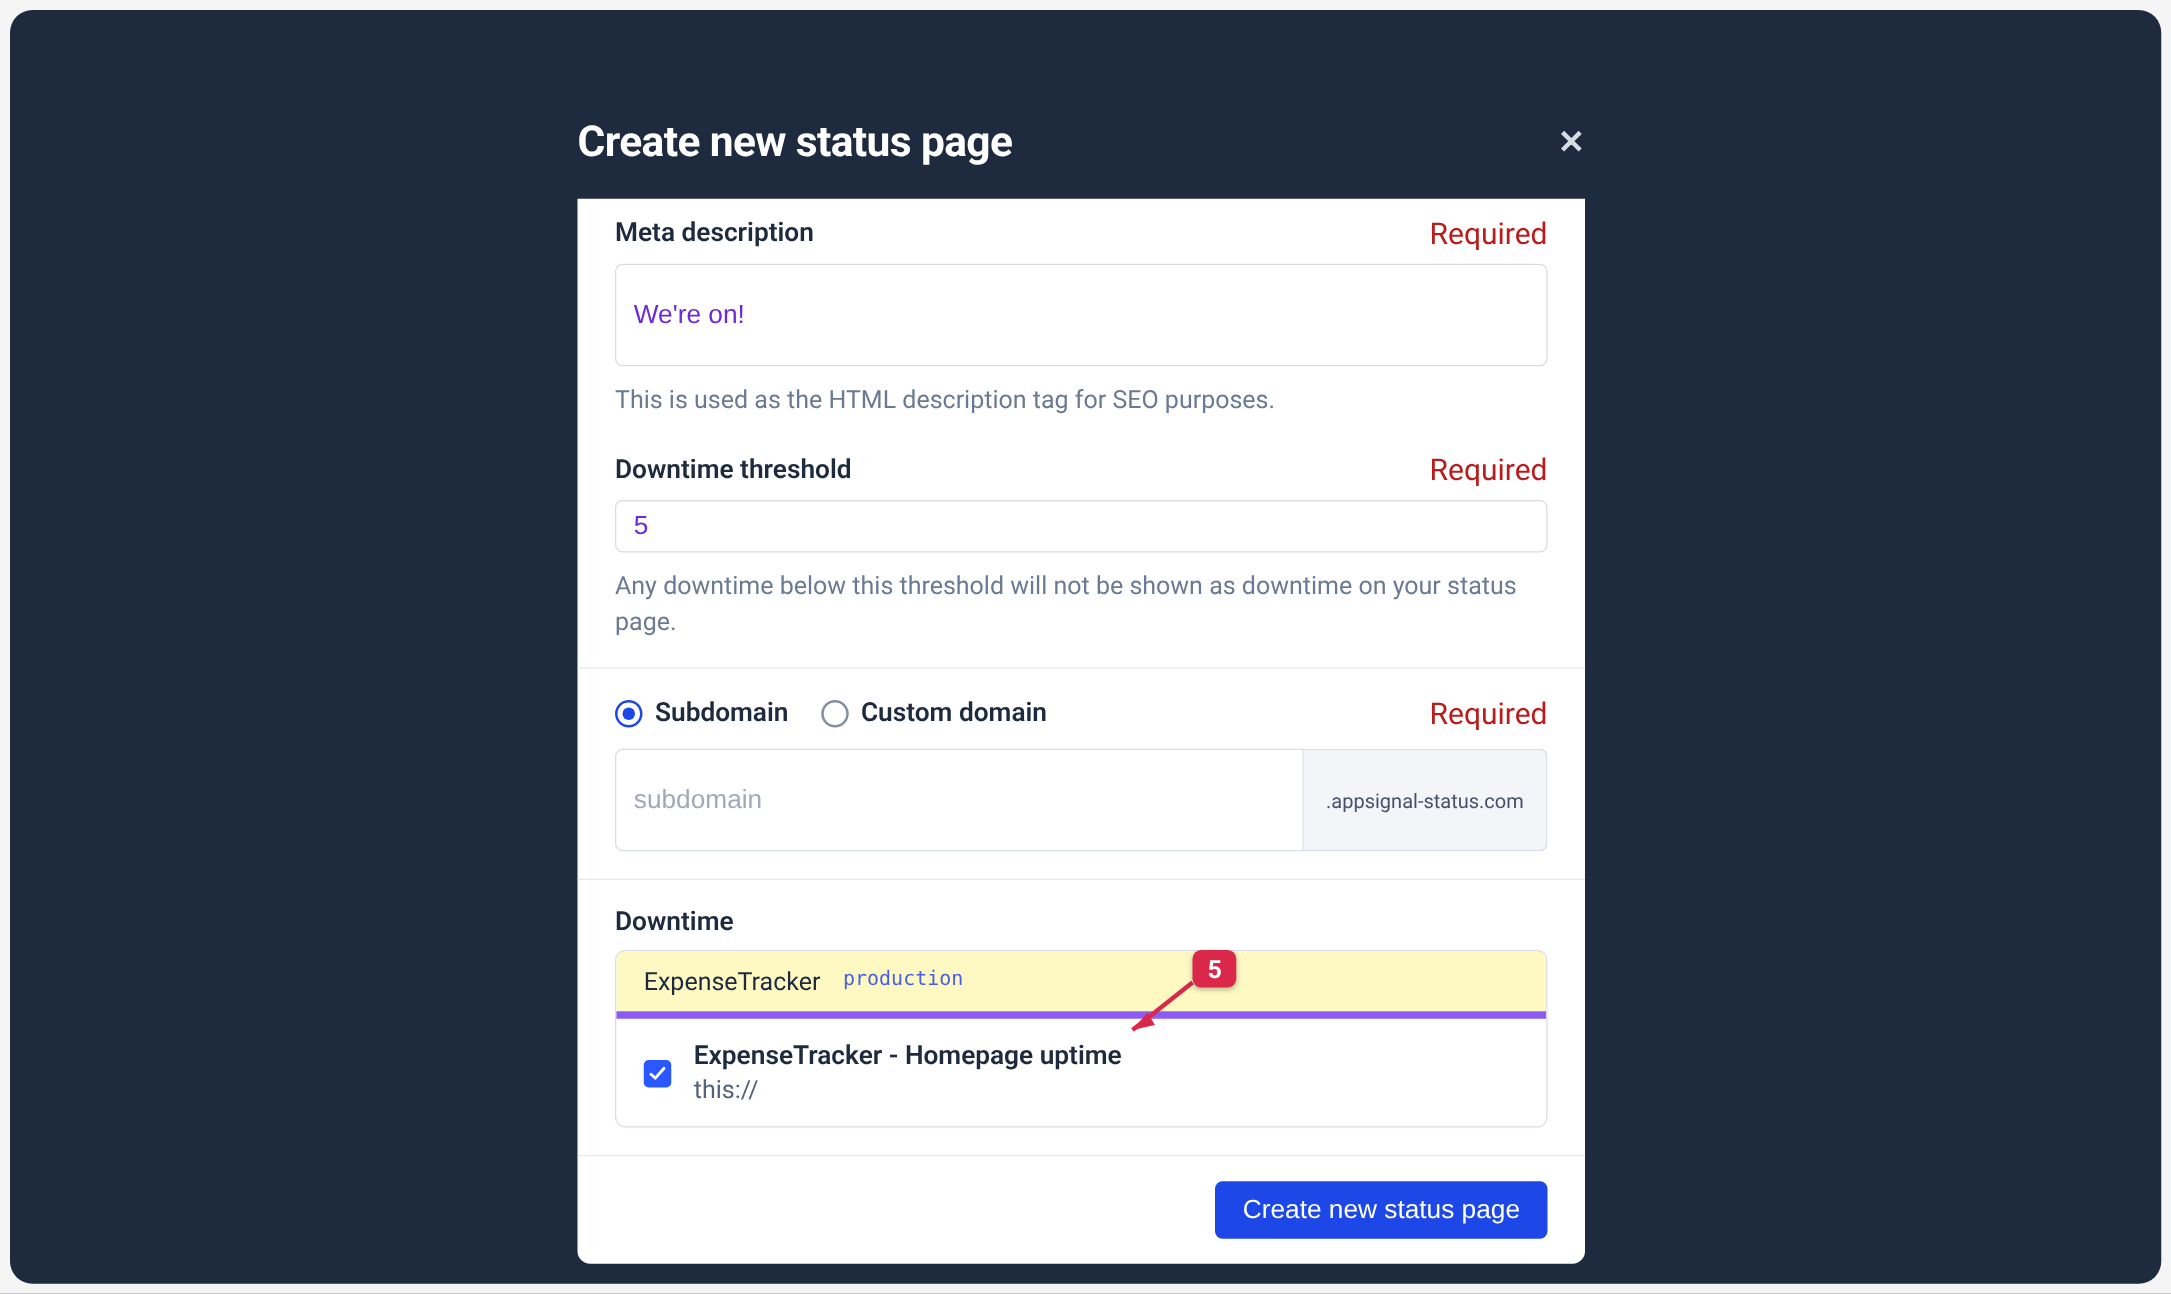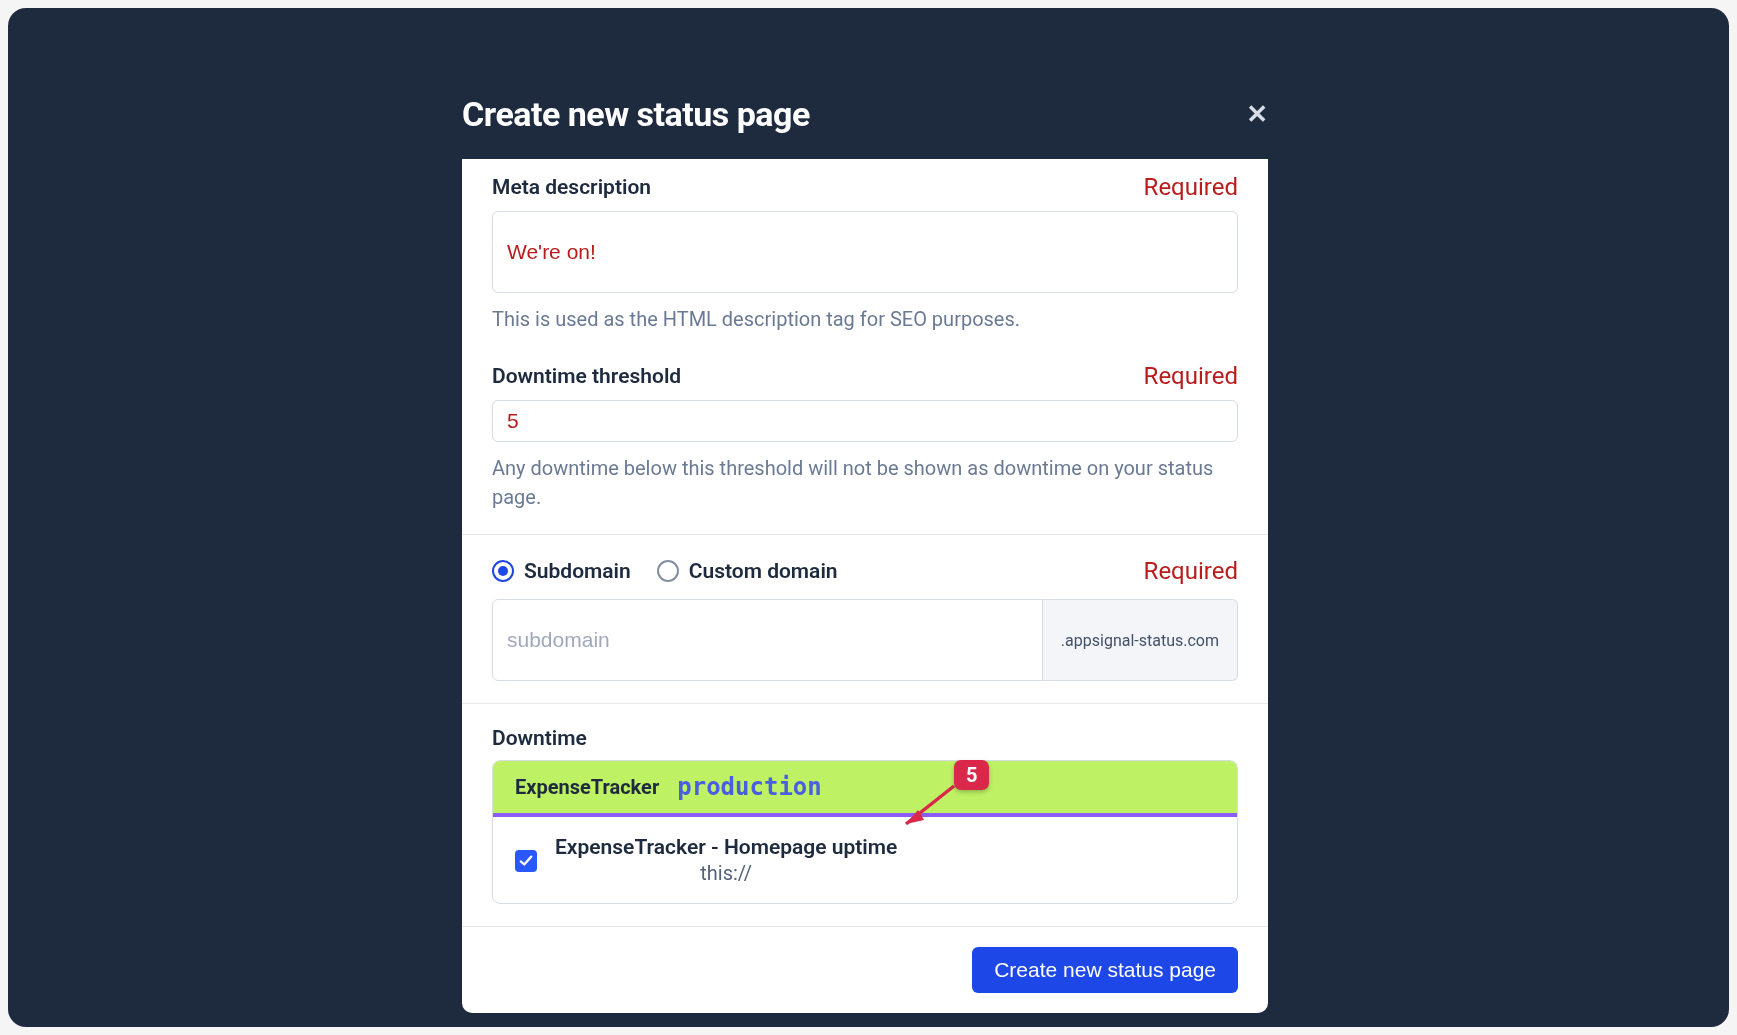--- a/index.html
+++ b/index.html
@@ -70,21 +70,21 @@
   .required {
     color: #b91c1c;
     font-size: 24px;
   }
   .text-input {
     width: 100%;
     border: 1px solid #d6dbe6;
     border-radius: 6px;
     padding: 28px 14px;
     font-size: 21px;
-    color: #b91c1c;
+    color: #6d28d9;
     background: #fff;
   }
   .text-input::placeholder { color: #a0a9bb; }
   .text-input.desc { min-height: 58px; }
   .hint {
     color: #6b7a94;
     font-size: 20px;
     line-height: 1.45;
     margin-top: 12px;
   }
@@ -130,42 +130,39 @@
     color: #455169;
     display: flex;
     align-items: center;
   }
   .headers-box {
     border: 1px solid #d6dbe6;
     border-radius: 8px;
     overflow: hidden;
   }
   .headers-top {
-    background: #bef264;
+    background: #fef9c3;
     padding: 12px 22px;
     display: flex;
-    align-items: center;
     gap: 18px;
     font-size: 20px;
-    font-weight: bold;
   }
   .app-name { color: #1e2a3e; }
   .env-tag {
     color: #4a5fe0;
     font-family: "SFMono-Regular", Consolas, monospace;
-    font-size: 24px;
+    font-size: 16px;
   }
   .headers-body {
     padding: 18px 22px;
     display: flex;
     align-items: center;
     gap: 18px;
-    border-top: 4px solid #8b5cf6;
+    border-top: 6px solid #8b5cf6;
     position: relative;
-    text-align: center;
   }
   .checkbox {
     width: 22px; height: 22px;
     background: #2a58ff;
     border-radius: 4px;
     display: flex; align-items: center; justify-content: center;
     flex-shrink: 0;
     margin-top: 2px;
   }
   .checkbox svg { width: 14px; height: 14px; }

